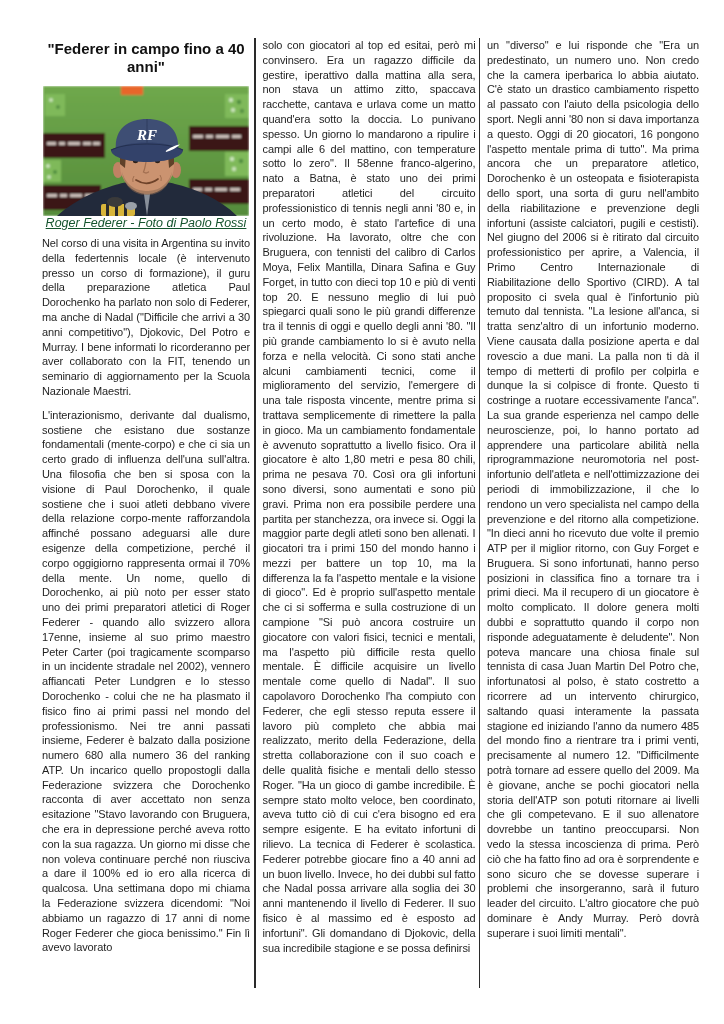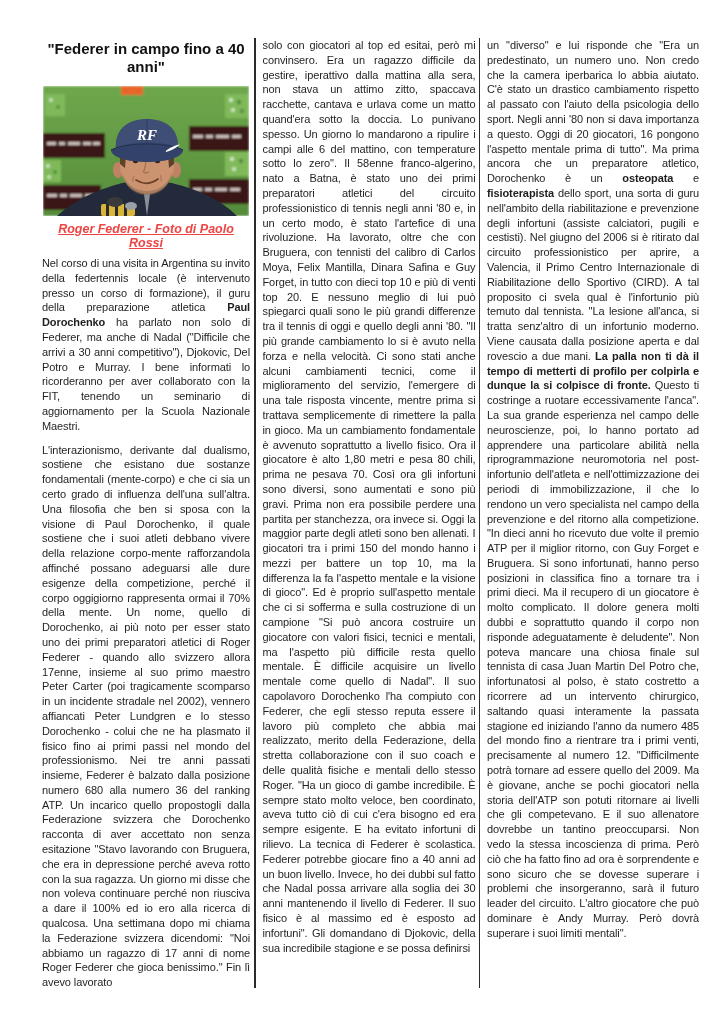--- a/index.html
+++ b/index.html
@@ -24,34 +24,34 @@
   .vd1{margin:0 7px 0 4px;}
   .vd2{margin:0 7px 0 3px;}
 
   .article-title{
     font-size:15px;font-weight:bold;text-align:center;
     margin:2px 0 10px 0;line-height:18px;color:#111;
   }
   .photo-wrap{width:206px;height:130px;margin:0 auto;display:block;}
   .photo-caption{
     display:block;text-align:center;
-    font-size:12.5px;font-weight:bold;font-style:italic;
+    font-size:12.5px;font-weight:normal;font-style:italic;
     text-decoration:underline;
-    margin-top:6px;margin-bottom:6px;color:#ef4444;
+    margin-top:0;margin-bottom:6px;color:#14532d;
   }
   .blocks p{
     font-size:11px;line-height:14.8px;letter-spacing:-0.1px;
     text-align:justify;margin:0 0 0 0;
   }
   .blocks p.paragraph{margin-top:9px;}
   .blocks p.byline{
     text-align:center;font-weight:bold;margin:15px 0 6px 0;
   }
   .blocks p:first-child{margin-top:0;}
-  .bold{font-weight:bold;}
+  .bold{font-weight:normal;}
 </style>
 </head>
 <body>
 
 <div class="page">
   <div class="content">
 
     <div class="col col-left">
       <h1 class="article-title">"Federer in campo fino a 40 anni"</h1>
 

